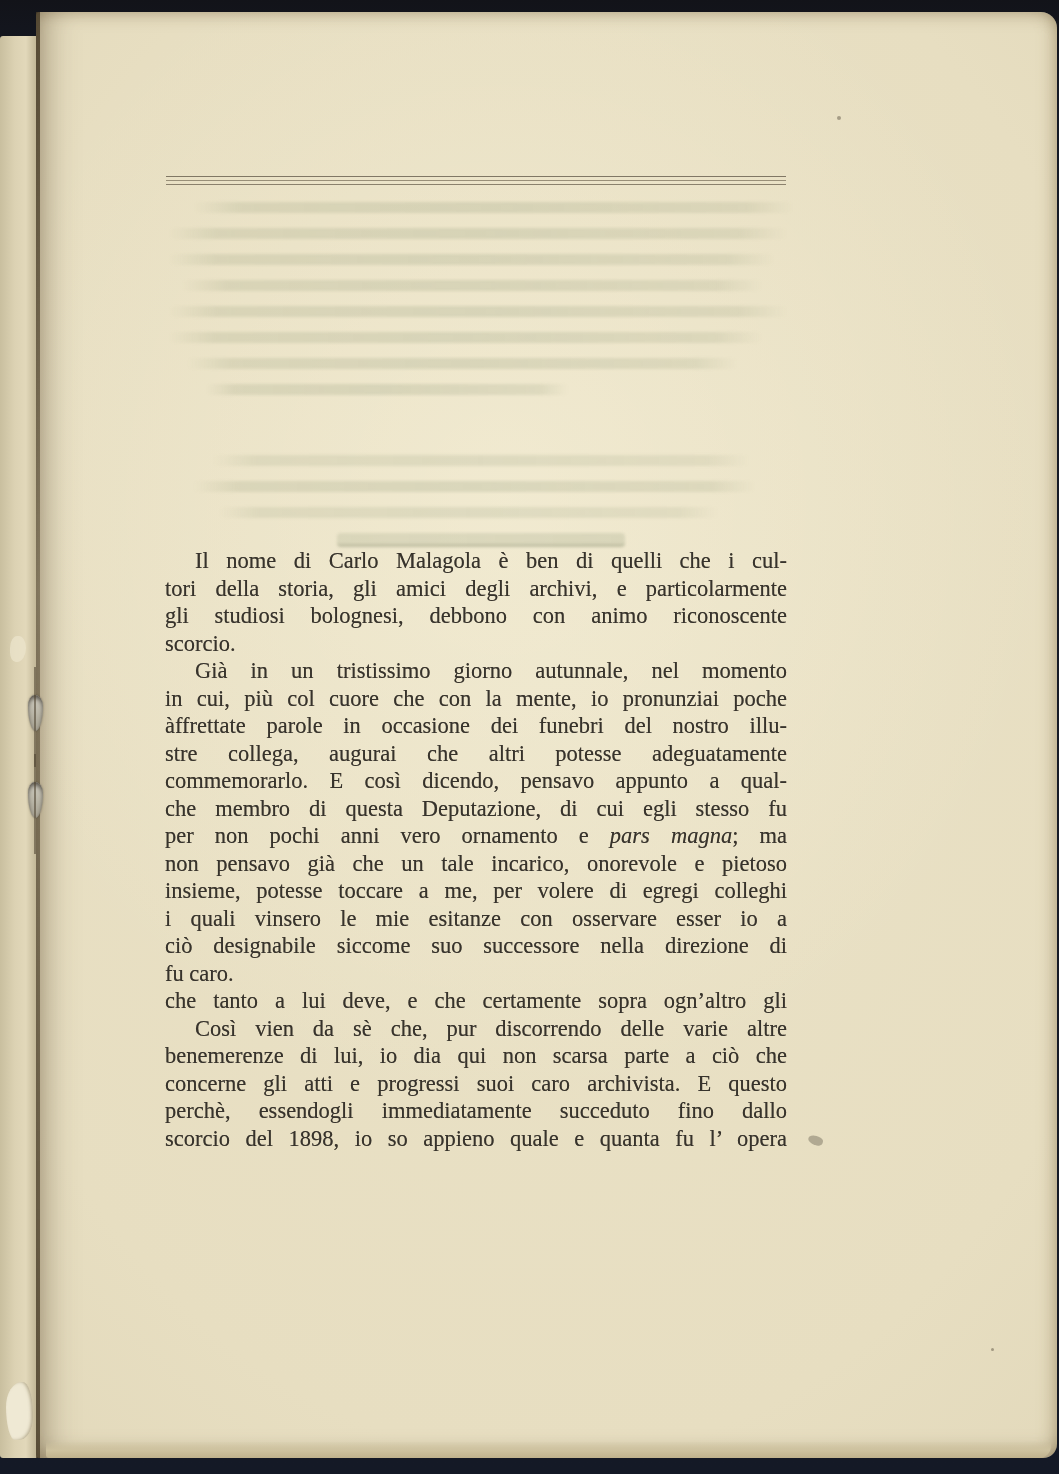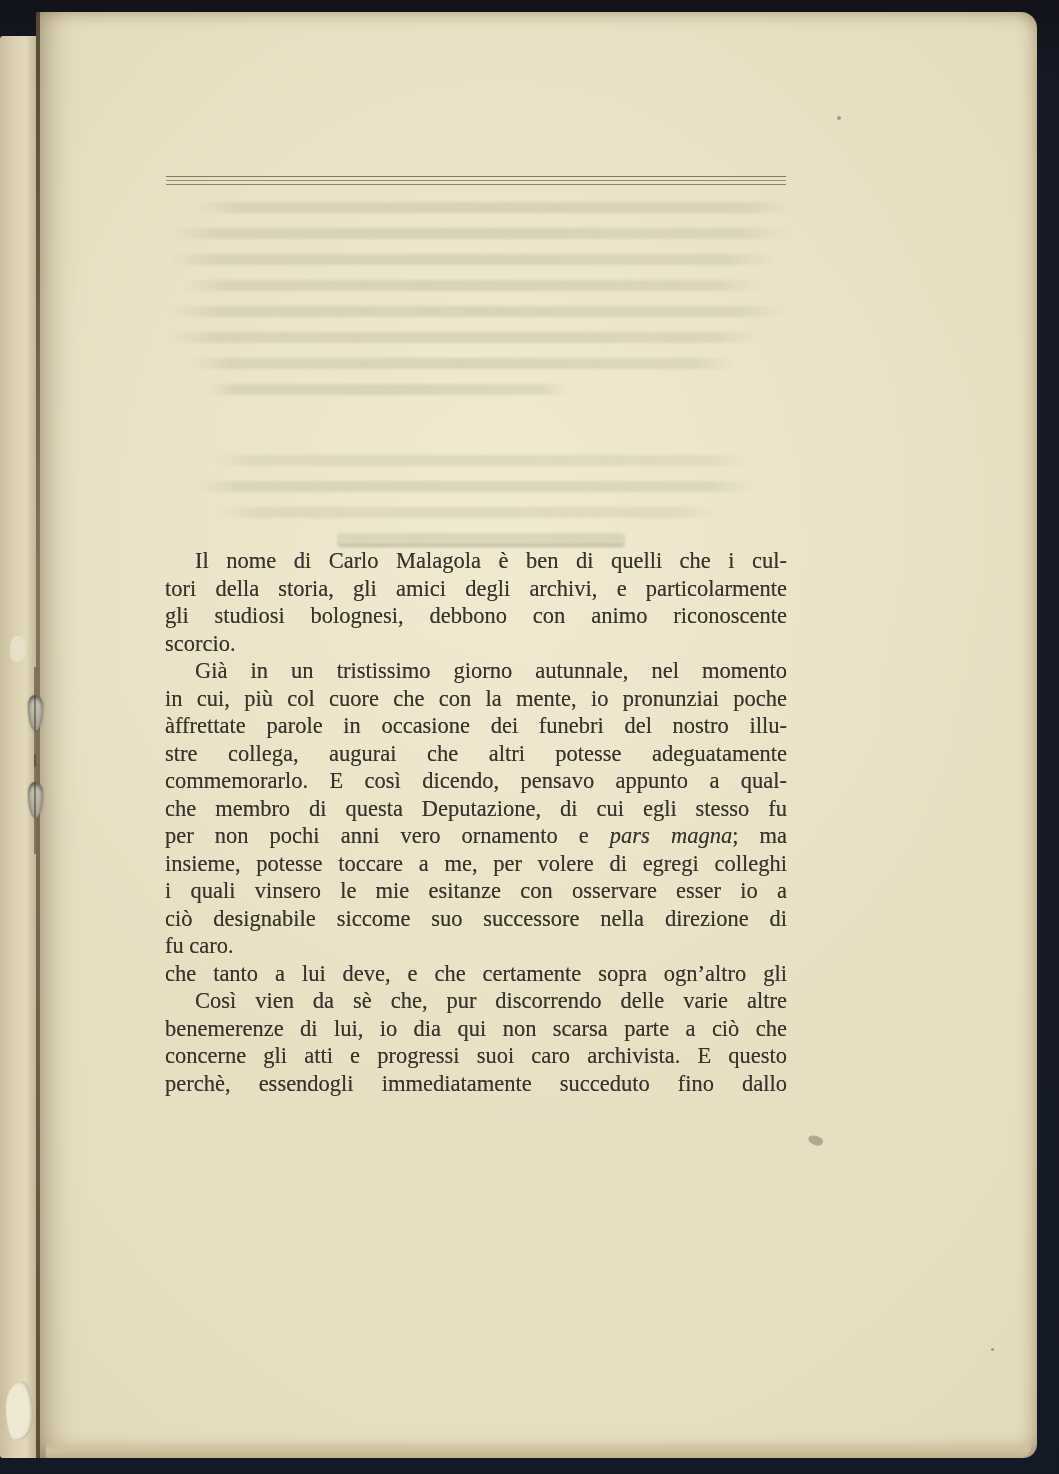--- a/index.html
+++ b/index.html
@@ -29,20 +29,21 @@
     position:absolute; left:36px; top:12px; width:1001px; height:1446px;
     background:
       radial-gradient(ellipse 90% 70% at 46% 34%, rgba(255,250,228,.35) 0%, rgba(255,250,228,0) 60%),
       radial-gradient(ellipse 120% 110% at 50% 45%, #eae2c7 0%, #e7dec1 50%, #ded4b5 82%, #d2c7a6 100%);
     border-radius:4px 16px 14px 4px;
     box-shadow:
       inset 26px 0 34px -20px rgba(90,72,45,.55),
       inset -12px 0 18px -10px rgba(120,100,62,.40),
       inset 0 -16px 22px -12px rgba(110,90,55,.40),
       inset 0 10px 16px -10px rgba(110,90,55,.35);
+    padding-left: 20px;
   }
   .page-bottom-edge{
     position:absolute; left:10px; right:6px; bottom:0; height:17px;
     background:linear-gradient(180deg, rgba(203,192,158,0) 0%, #cec29f 55%, #c0b28d 100%);
     border-radius:0 0 12px 3px;
   }
   .gutter-crease{
     position:absolute; left:0; top:0; bottom:0; width:4px;
     background:linear-gradient(180deg, rgba(70,58,38,.85), rgba(70,58,38,.45) 40%, rgba(70,58,38,.8));
     filter:blur(.4px);
@@ -142,29 +143,31 @@
         <div class="line">tori della storia, gli amici degli archivi, e particolarmente</div>
         <div class="line">gli studiosi bolognesi, debbono con animo riconoscente</div>
         <div class="line short">scorcio.</div>
         <div class="line indent">Già in un tristissimo giorno autunnale, nel momento</div>
         <div class="line">in cui, più col cuore che con la mente, io pronunziai poche</div>
         <div class="line">àffrettate parole in occasione dei funebri del nostro illu-</div>
         <div class="line">stre collega, augurai che altri potesse adeguatamente</div>
         <div class="line">commemorarlo. E così dicendo, pensavo appunto a qual-</div>
         <div class="line">che membro di questa Deputazione, di cui egli stesso fu</div>
         <div class="line">per non pochi anni vero ornamento e <i>pars magna</i>; ma</div>
+        <div class="line">non pensavo già che un tale incarico, onorevole e pietoso</div>
         <div class="line">insieme, potesse toccare a me, per volere di egregi colleghi</div>
         <div class="line">i quali vinsero le mie esitanze con osservare esser io a</div>
         <div class="line">ciò designabile siccome suo successore nella direzione di</div>
         <div class="line short">fu caro.</div>
         <div class="line">che tanto a lui deve, e che certamente sopra ogn’altro gli</div>
         <div class="line indent">Così vien da sè che, pur discorrendo delle varie altre</div>
         <div class="line">benemerenze di lui, io dia qui non scarsa parte a ciò che</div>
         <div class="line">concerne gli atti e progressi suoi caro archivista. E questo</div>
         <div class="line">perchè, essendogli immediatamente succeduto fino dallo</div>
+        <div class="line">scorcio del 1898, io so appieno quale e quanta fu l’ opera</div>
       </div>
 
     <div class="speck-dot"></div>
     <div class="speck-smudge"></div>
     <div class="speck-fleck"></div>
 
     <div class="page-bottom-edge"></div>
   </div>
 
 </div>

